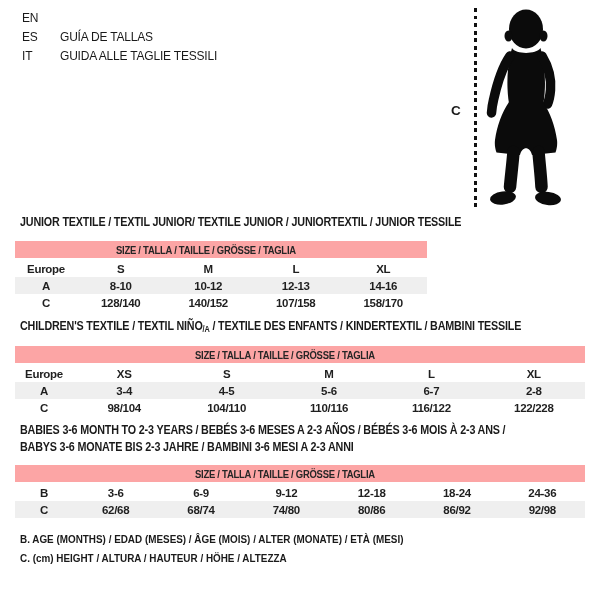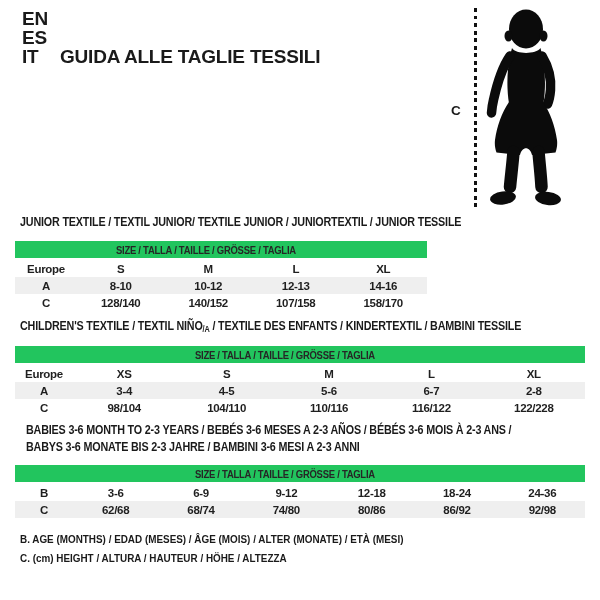--- a/index.html
+++ b/index.html
@@ -3,53 +3,54 @@
 <meta charset="utf-8">
 <style>
   html,body{margin:0;padding:0;}
   body{
     width:600px;height:600px;background:#ffffff;position:relative;
     font-family:"Liberation Sans", sans-serif;color:#1a1a1a;overflow:hidden;
   }
   .abs{position:absolute;}
   
   .legend{left:22px;top:9px;}
-  .legend-row{display:flex;line-height:19px;font-weight:700;font-size:19px;letter-spacing:-0.2px;}
+  .legend-row{display:flex;line-height:19px;font-weight:400;font-size:12px;letter-spacing:-0.2px;}
   .legend-code{width:38px;flex:0 0 38px;}
   
   .dash-line{left:474px;top:8px;width:3px;height:200px;
     background:repeating-linear-gradient(to bottom,#111 0 4px,transparent 4px 7.5px);}
   .c-label{left:451px;top:103px;font-weight:700;font-size:13.5px;}
   .baby{left:480px;top:4px;}
   
   .tbl-title{font-weight:700;font-size:12.5px;white-space:nowrap;letter-spacing:-0.2px;}
   .cond{display:inline-block;transform:scaleX(0.86);transform-origin:0 50%;white-space:nowrap;}
   .sub{font-size:8.5px;vertical-align:-2px;}
   table.size{border-collapse:collapse;table-layout:fixed;font-size:11.5px;font-weight:700;letter-spacing:-0.3px;color:#1f1f1f;}
   table.size td{padding:0;height:17px;text-align:center;overflow:hidden;}
-  td.bar{background:#22c55e;height:16px;text-align:left;padding-left:5px;border-bottom:2px solid #fff;font-size:11px;color:#262626;}
+  td.bar{background:#fca5a5;height:16px;text-align:left;padding-left:5px;border-bottom:2px solid #fff;font-size:11px;color:#262626;}
   td.lbl{text-align:left;padding-left:5px;}
   tr.shade{background:#efefef;}
   .t1-title{left:20px;top:215px;}
   .t1-table{left:15px;top:241px;}
   .t2-title{left:20px;top:319px;}
   .t2-table{left:15px;top:346px;}
-  .t3-title{left:20px;top:422px;line-height:17px;margin-left:6px;}
+  .t3-title{left:20px;top:422px;line-height:17px;}
   .t3-table{left:15px;top:465px;}
   .notes{left:20px;top:530px;font-weight:700;font-size:11.5px;line-height:19px;}
 </style>
 </head>
 <body>
 
 <div class="abs legend">
   <div class="legend-row">
     <span class="legend-code">EN</span>
   </div>
   <div class="legend-row">
     <span class="legend-code">ES</span>
+    <span>GUÍA DE TALLAS</span>
   </div>
   <div class="legend-row">
     <span class="legend-code">IT</span>
     <span>GUIDA ALLE TAGLIE TESSILI</span>
   </div>
 </div>
 
 <div class="abs c-label">C</div>
 <div class="abs dash-line"></div>
 <svg class="abs baby" width="92" height="204" viewBox="0 0 92 204" xmlns="http://www.w3.org/2000/svg">

